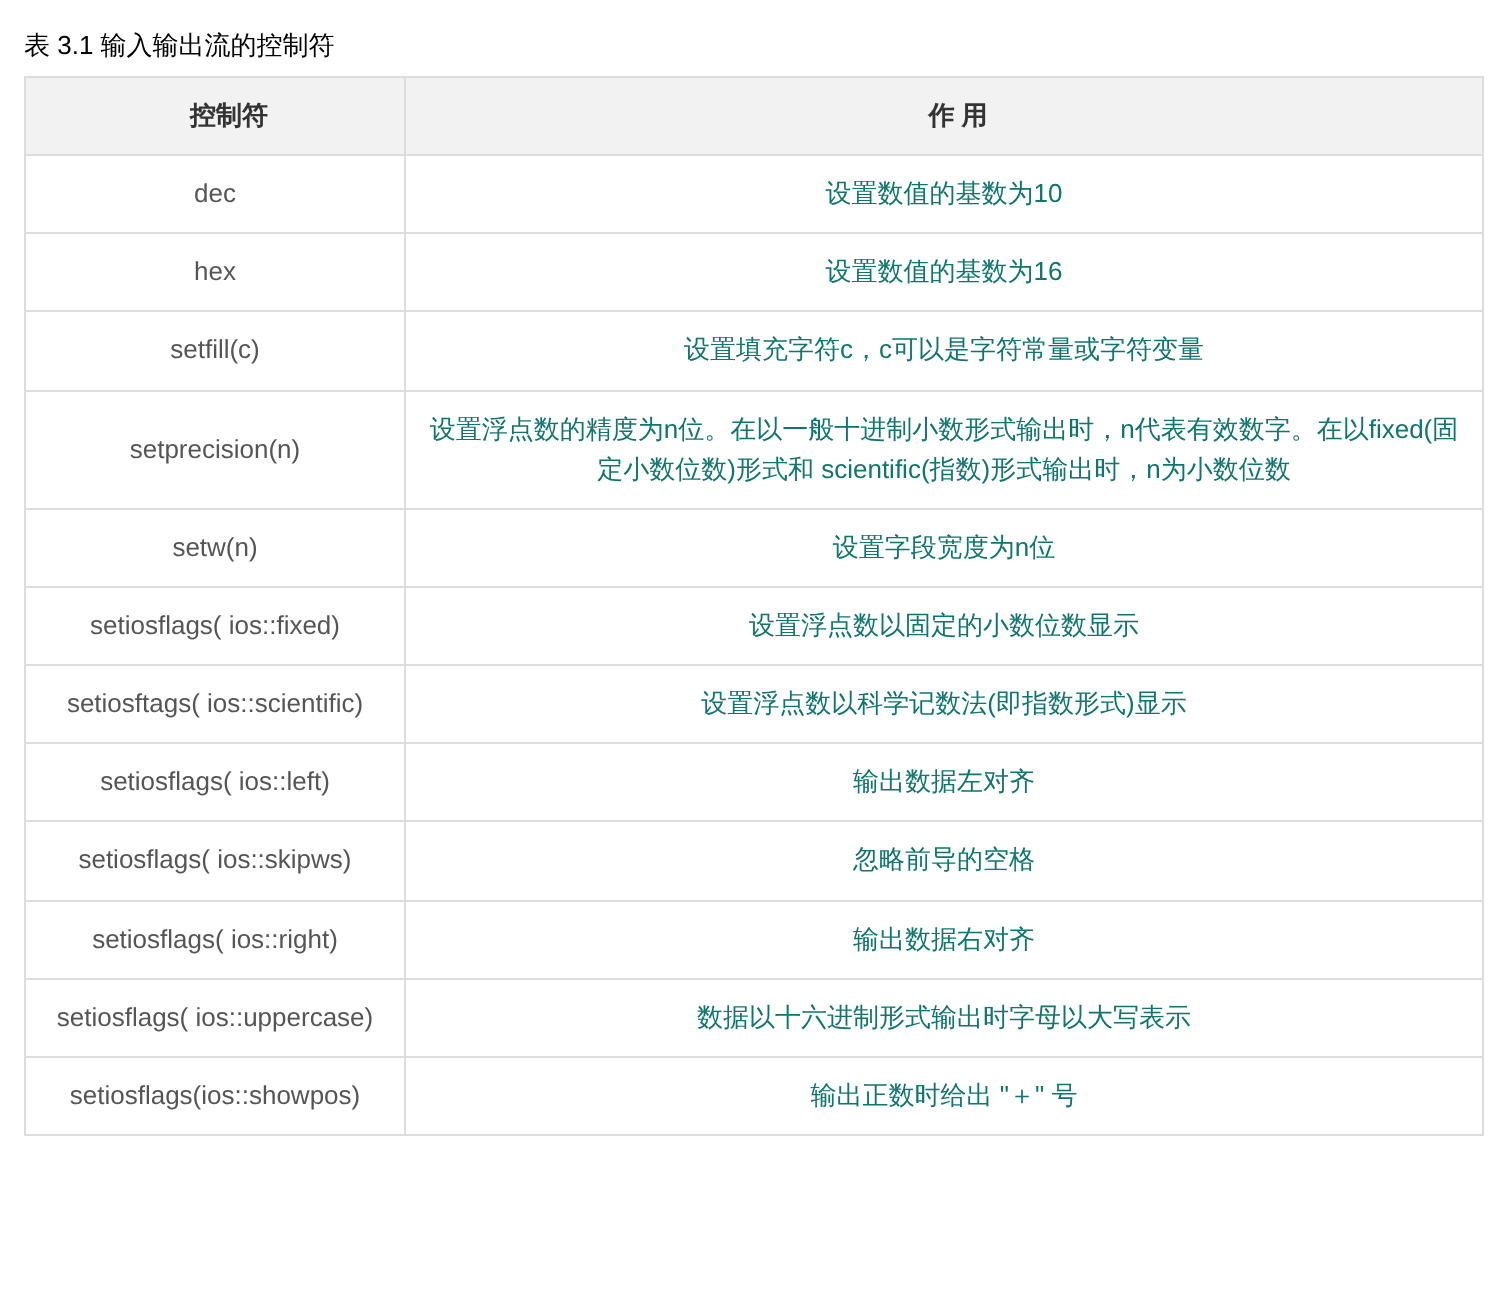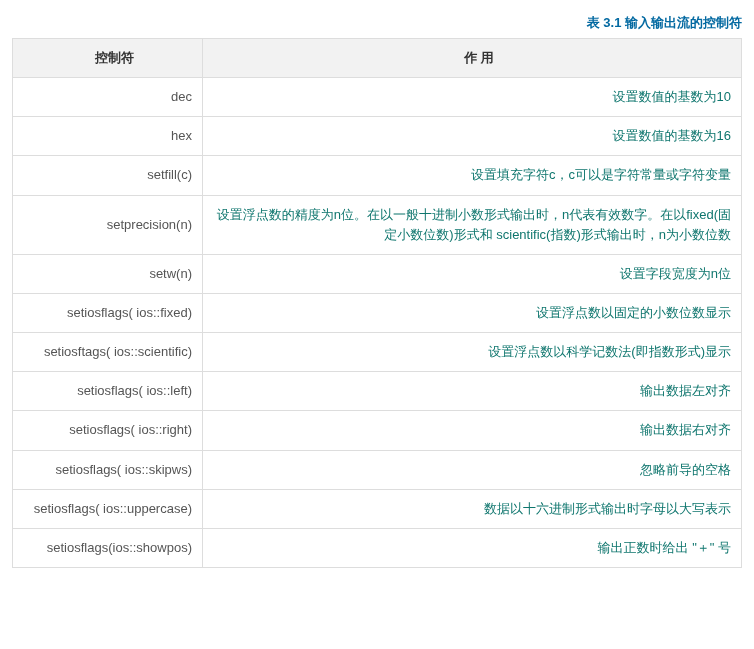--- a/index.html
+++ b/index.html
@@ -6,35 +6,34 @@
     margin: 0;
     padding: 10px 12px;
     font-family: "Microsoft YaHei", "微软雅黑", Arial, sans-serif;
     font-size: 13px;
     color: #333;
     background: #fff;
     width: 754px;
     box-sizing: border-box;
   }
   .caption {
-    text-align: right;
+    text-align: left;
     font-size: 13px;
-    color: #0369a1;
+    color: #000000;
     margin: 4px 0 6px 0;
-    font-weight: bold;
   }
   table {
     border-collapse: collapse;
     width: 100%;
     table-layout: fixed;
   }
   th, td {
     border: 1px solid #ddd;
     padding: 9px 10px;
-    text-align: right;
+    text-align: center;
     vertical-align: middle;
     line-height: 1.55;
     word-break: break-word;
   }
   th {
     background: #f2f2f2;
     text-align: center;
     font-weight: bold;
     color: #333;
     font-size: 13px;
@@ -92,26 +91,26 @@
       </tr>
       <tr>
         <td class="col0">setiosftags( ios::scientific)</td>
         <td class="col1">设置浮点数以科学记数法(即指数形式)显示</td>
       </tr>
       <tr>
         <td class="col0">setiosflags( ios::left)</td>
         <td class="col1">输出数据左对齐</td>
       </tr>
       <tr>
+        <td class="col0">setiosflags( ios::skipws)</td>
+        <td class="col1">忽略前导的空格</td>
+      </tr>
+      <tr>
         <td class="col0">setiosflags( ios::right)</td>
         <td class="col1">输出数据右对齐</td>
-      </tr>
-      <tr>
-        <td class="col0">setiosflags( ios::skipws)</td>
-        <td class="col1">忽略前导的空格</td>
       </tr>
       <tr>
         <td class="col0">setiosflags( ios::uppercase)</td>
         <td class="col1">数据以十六进制形式输出时字母以大写表示</td>
       </tr>
       <tr>
         <td class="col0">setiosflags(ios::showpos)</td>
         <td class="col1">输出正数时给出 "＋" 号</td>
       </tr>
     </tbody>

